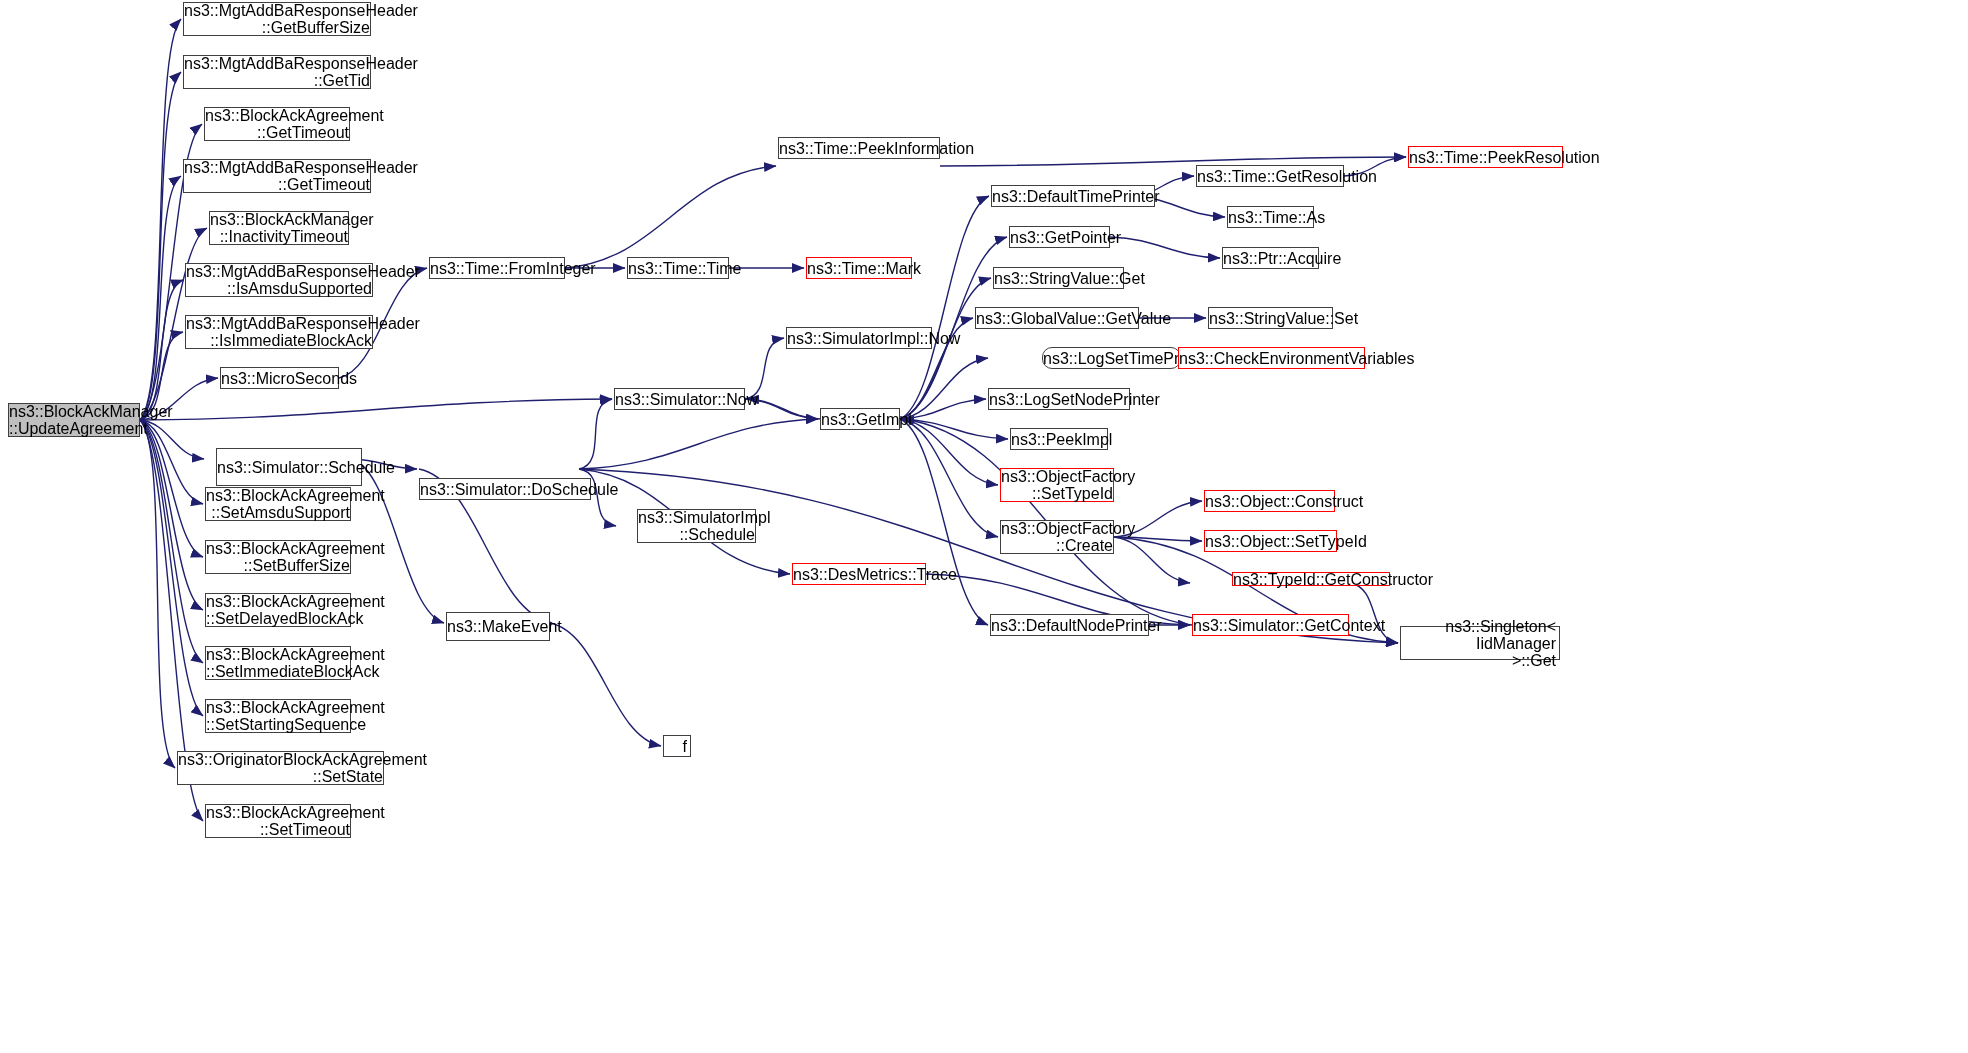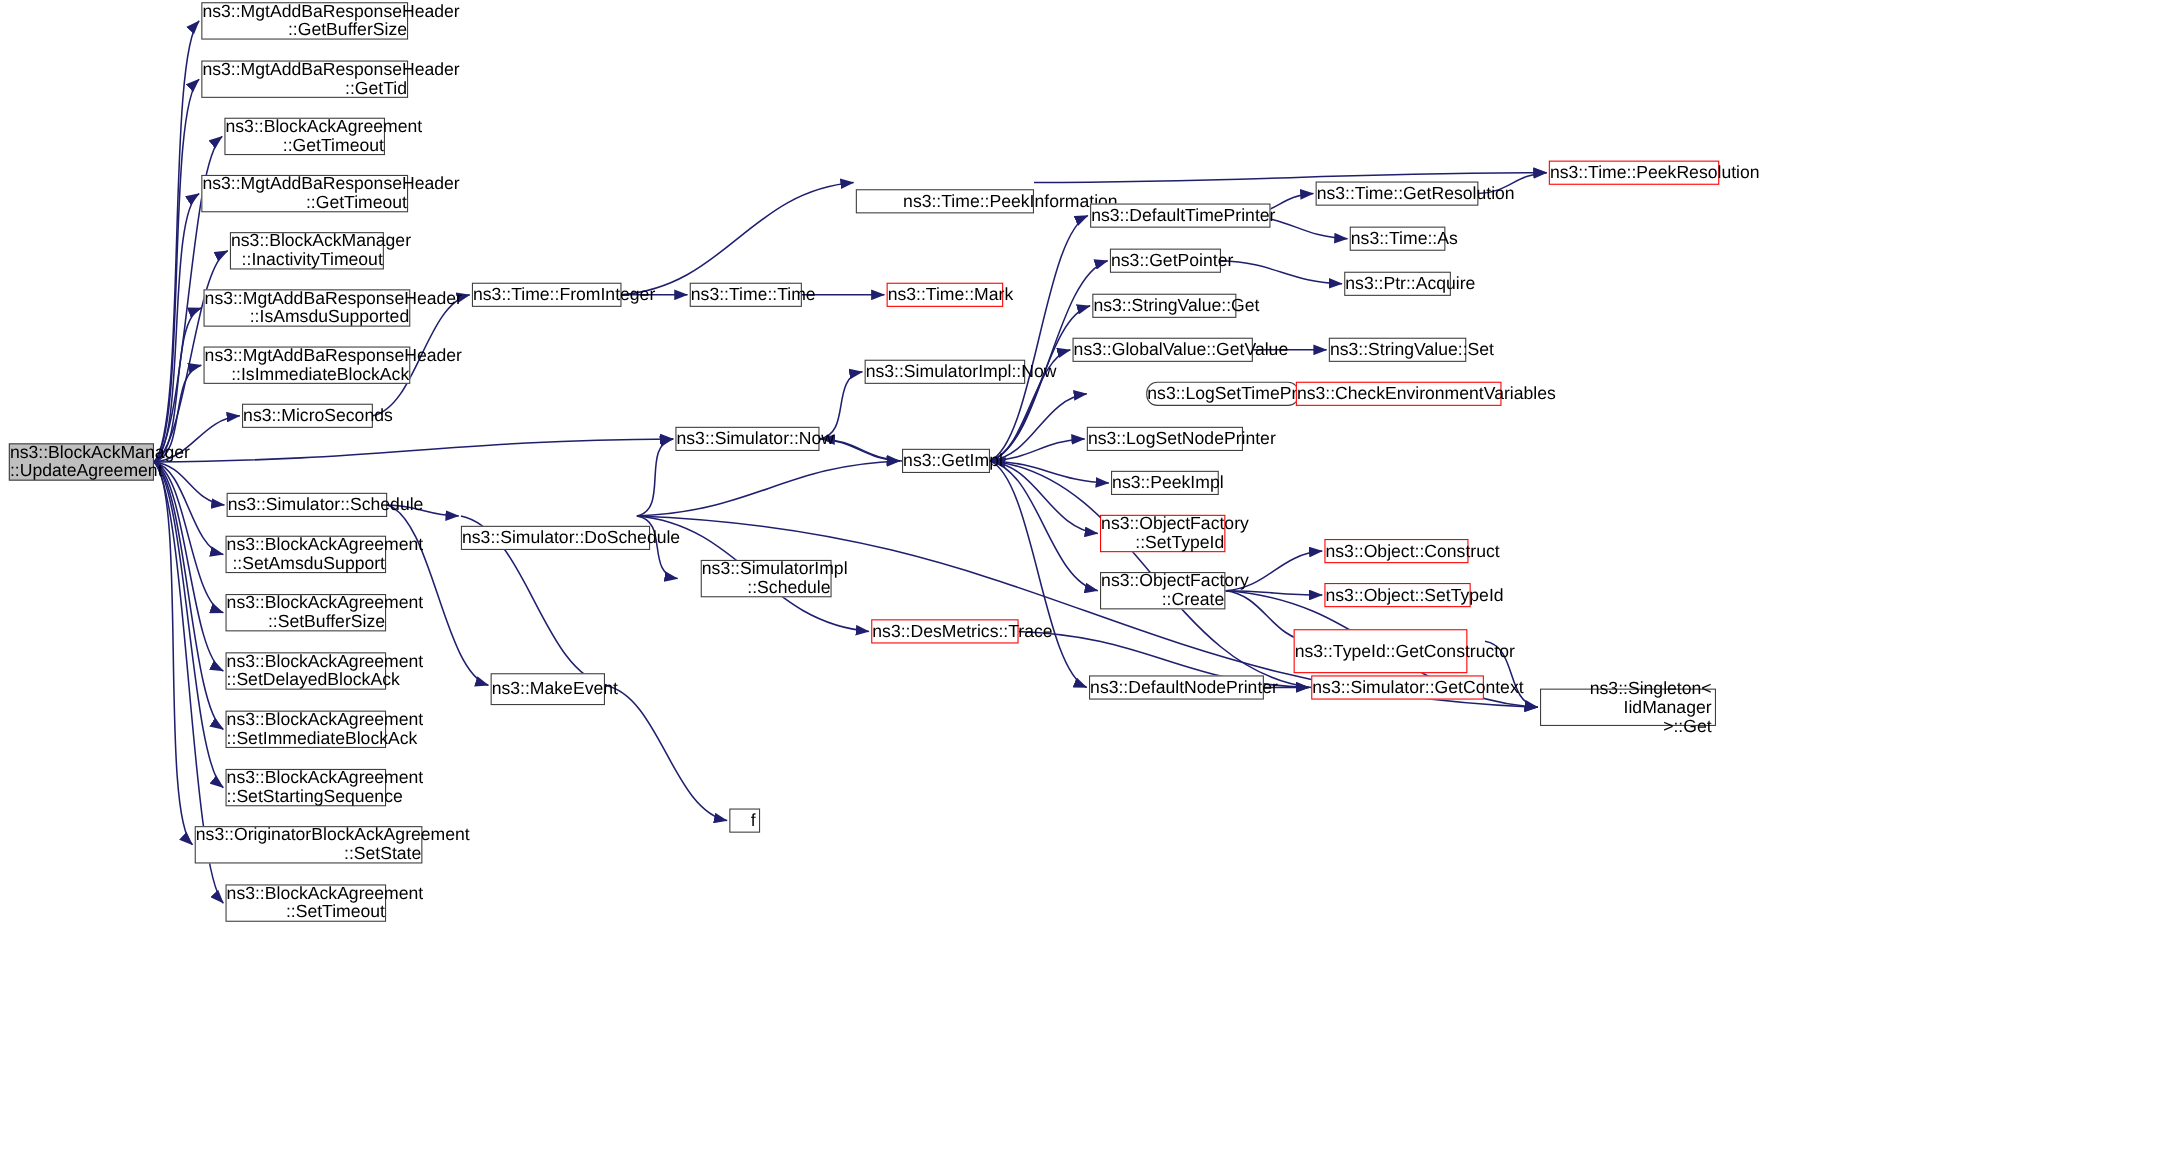--- a/index.html
+++ b/index.html
@@ -134,39 +134,39 @@
 ::GetTimeout</span></div>
       <div class="node" style="left: 183px; top: 159px; width: 188px; height: 34px;"><span class="lbl">ns3::MgtAddBaResponseHeader
 ::GetTimeout</span></div>
       <div class="node" style="left: 209px; top: 211px; width: 140px; height: 34px;"><span class="lbl">ns3::BlockAckManager
 ::InactivityTimeout</span></div>
       <div class="node" style="left: 185px; top: 263px; width: 188px; height: 34px;"><span class="lbl">ns3::MgtAddBaResponseHeader
 ::IsAmsduSupported</span></div>
       <div class="node" style="left: 185px; top: 315px; width: 188px; height: 34px;"><span class="lbl">ns3::MgtAddBaResponseHeader
 ::IsImmediateBlockAck</span></div>
       <div class="node" style="left: 220px; top: 367px; width: 119px; height: 22px;"><span class="lbl">ns3::MicroSeconds</span></div>
-      <div class="node" style="left: 206px; top: 448px; width: 146px; height: 22px;"><span class="lbl">ns3::Simulator::Schedule</span></div>
+      <div class="node" style="left: 216px; top: 448px; width: 146px; height: 38px;"><span class="lbl">ns3::Simulator::Schedule</span></div>
       <div class="node" style="left: 205px; top: 487px; width: 146px; height: 34px;"><span class="lbl">ns3::BlockAckAgreement
 ::SetAmsduSupport</span></div>
       <div class="node" style="left: 205px; top: 540px; width: 146px; height: 34px;"><span class="lbl">ns3::BlockAckAgreement
 ::SetBufferSize</span></div>
       <div class="node" style="left: 205px; top: 593px; width: 146px; height: 34px;"><span class="lbl">ns3::BlockAckAgreement
 ::SetDelayedBlockAck</span></div>
       <div class="node" style="left: 205px; top: 646px; width: 146px; height: 34px;"><span class="lbl">ns3::BlockAckAgreement
 ::SetImmediateBlockAck</span></div>
       <div class="node" style="left: 205px; top: 699px; width: 146px; height: 34px;"><span class="lbl">ns3::BlockAckAgreement
 ::SetStartingSequence</span></div>
       <div class="node" style="left: 177px; top: 751px; width: 207px; height: 34px;"><span class="lbl">ns3::OriginatorBlockAckAgreement
 ::SetState</span></div>
       <div class="node" style="left: 205px; top: 804px; width: 146px; height: 34px;"><span class="lbl">ns3::BlockAckAgreement
 ::SetTimeout</span></div>
       <div class="node" style="left: 429px; top: 257px; width: 136px; height: 22px;"><span class="lbl">ns3::Time::FromInteger</span></div>
       <div class="node" style="left: 627px; top: 257px; width: 102px; height: 22px;"><span class="lbl">ns3::Time::Time</span></div>
       <div class="node red" style="left: 806px; top: 257px; width: 106px; height: 22px;"><span class="lbl">ns3::Time::Mark</span></div>
-      <div class="node" style="left: 778px; top: 172px; width: 162px; height: 22px; padding-left: 42px;"><span class="lbl">ns3::Time::PeekInformation</span></div>
+      <div class="node" style="left: 778px; top: 137px; width: 162px; height: 22px;"><span class="lbl">ns3::Time::PeekInformation</span></div>
       <div class="node" style="left: 786px; top: 327px; width: 146px; height: 22px;"><span class="lbl">ns3::SimulatorImpl::Now</span></div>
       <div class="node" style="left: 614px; top: 388px; width: 131px; height: 22px;"><span class="lbl">ns3::Simulator::Now</span></div>
       <div class="node" style="left: 419px; top: 458px; width: 172px; height: 22px; margin-top: 20px;"><span class="lbl">ns3::Simulator::DoSchedule</span></div>
       <div class="node" style="left: 618px; top: 509px; width: 119px; height: 34px; margin-left: 19px;"><span class="lbl">ns3::SimulatorImpl
 ::Schedule</span></div>
       <div class="node" style="left: 446px; top: 612px; width: 104px; height: 29px;"><span class="lbl">ns3::MakeEvent</span></div>
       <div class="node" style="left: 663px; top: 735px; width: 28px; height: 22px;"><span class="lbl">f</span></div>
       <div class="node red" style="left: 792px; top: 563px; width: 134px; height: 22px;"><span class="lbl">ns3::DesMetrics::Trace</span></div>
       <div class="node" style="left: 820px; top: 408px; width: 80px; height: 22px;"><span class="lbl">ns3::GetImpl</span></div>
       <div class="node" style="left: 991px; top: 185px; width: 164px; height: 22px;"><span class="lbl">ns3::DefaultTimePrinter</span></div>
@@ -182,18 +182,18 @@
 ::Create</span></div>
       <div class="node" style="left: 990px; top: 614px; width: 159px; height: 22px;"><span class="lbl">ns3::DefaultNodePrinter</span></div>
       <div class="node red" style="left: 1408px; top: 146px; width: 155px; height: 22px;"><span class="lbl">ns3::Time::PeekResolution</span></div>
       <div class="node" style="left: 1196px; top: 165px; width: 148px; height: 22px;"><span class="lbl">ns3::Time::GetResolution</span></div>
       <div class="node" style="left: 1227px; top: 206px; width: 87px; height: 22px;"><span class="lbl">ns3::Time::As</span></div>
       <div class="node" style="left: 1222px; top: 247px; width: 97px; height: 22px;"><span class="lbl">ns3::Ptr::Acquire</span></div>
       <div class="node" style="left: 1208px; top: 307px; width: 125px; height: 22px;"><span class="lbl">ns3::StringValue::Set</span></div>
       <div class="node red" style="left: 1178px; top: 347px; width: 187px; height: 22px;"><span class="lbl">ns3::CheckEnvironmentVariables</span></div>
       <div class="node red" style="left: 1204px; top: 490px; width: 131px; height: 22px;"><span class="lbl">ns3::Object::Construct</span></div>
       <div class="node red" style="left: 1204px; top: 530px; width: 133px; height: 22px;"><span class="lbl">ns3::Object::SetTypeId</span></div>
-      <div class="node red" style="left: 1176px; top: 572px; width: 158px; height: 40px;"><span class="lbl">ns3::TypeId::GetConstructor</span></div>
+      <div class="node red" style="left: 1232px; top: 572px; width: 158px; height: 14px;"><span class="lbl">ns3::TypeId::GetConstructor</span></div>
       <div class="node red" style="left: 1192px; top: 614px; width: 157px; height: 22px;"><span class="lbl">ns3::Simulator::GetContext</span></div>
       <div class="node" style="left: 1400px; top: 626px; width: 160px; height: 34px;"><span class="lbl">ns3::Singleton&lt; IidManager
 &gt;::Get</span></div>
     </div>
 </div>
 
 </body></html>

